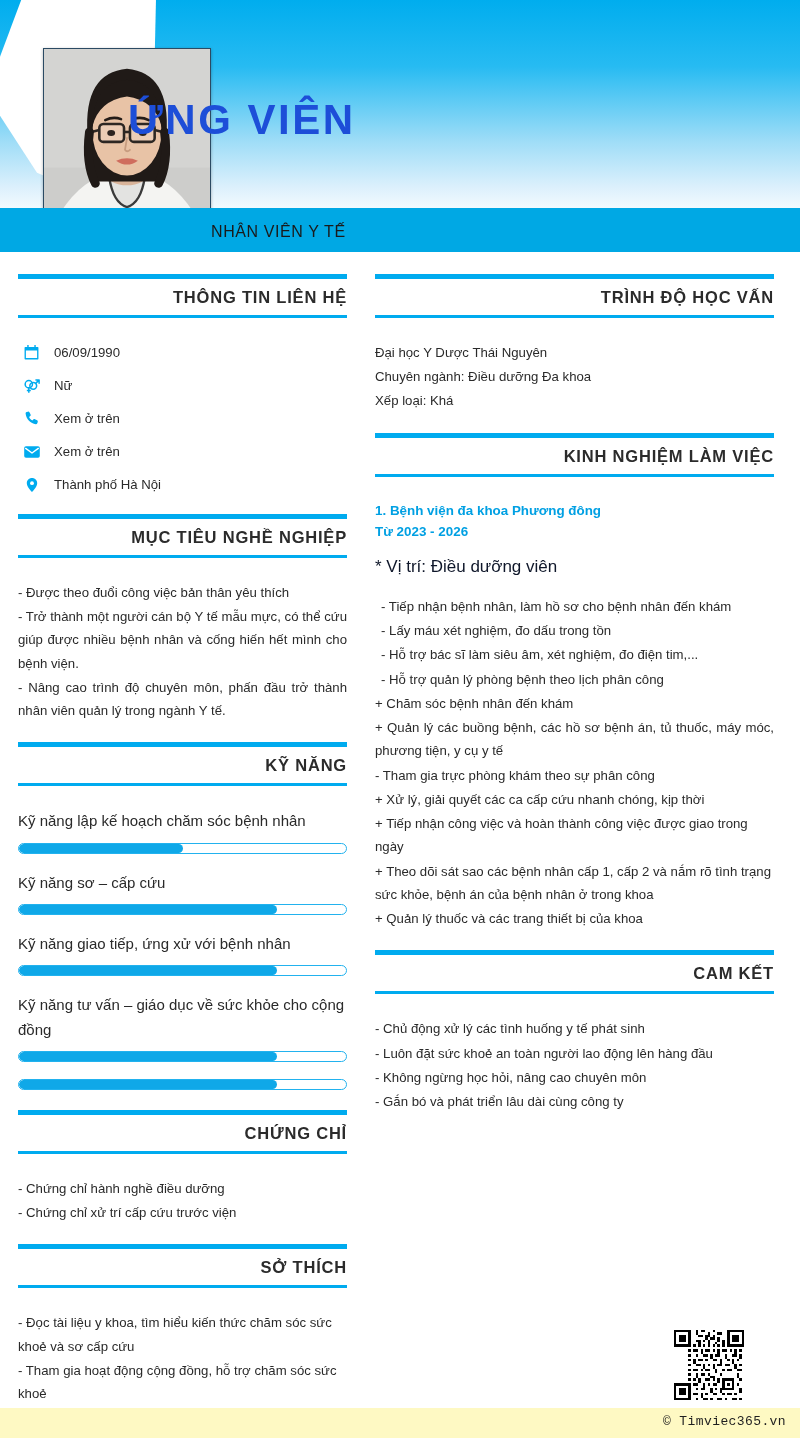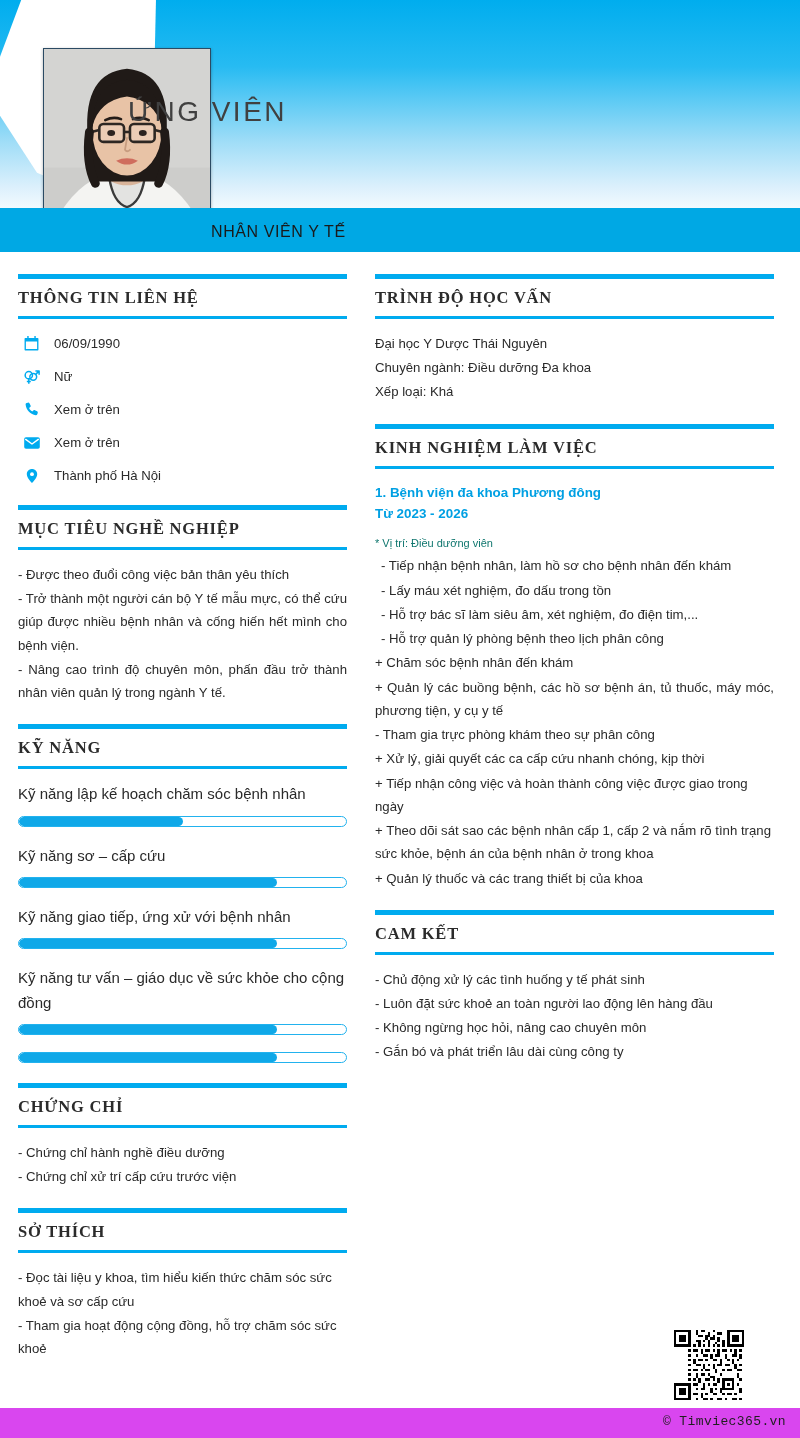--- a/index.html
+++ b/index.html
@@ -51,24 +51,24 @@
     border: 1px solid #2b4a63;
     background: linear-gradient(180deg, #d8d8d6 0%, #cfcfcd 55%, #dedede 100%);
     overflow: hidden;
     box-shadow: 0 1px 3px rgba(0,0,0,0.30);
   }
   .photo-art { position: absolute; inset: 0; }
   .header-name {
     position: absolute;
     left: 128px;
     top: 96px;
-    font-size: 28px;
-    font-weight: 400;
+    font-size: 42px;
+    font-weight: 700;
     letter-spacing: 2.5px;
-    color: #404040;
+    color: #1d4ed8;
     white-space: nowrap;
   }
   .header-jobbar {
     position: absolute;
     left: 0;
     bottom: 0;
     width: 800px;
     height: 44px;
     background: #00A8E4;
   }
@@ -94,23 +94,22 @@
   }
   .col-left  { width: 329px; flex: 0 0 329px; }
   .col-right { width: 399px; flex: 0 0 399px; }
 
   
   .section { margin-bottom: 20px; }
   .section-head {
     border-top: 5px solid #00ABEF;
     border-bottom: 3px solid #00ABEF;
     padding: 9px 0 8px 0;
-    text-align: left;
-    margin-bottom: 13px;
-    font-family: Liberation Serif, serif;
+    text-align: right;
+    margin-bottom: 23px;
   }
   .section-title {
     font-size: 16.5px;
     font-weight: 700;
     letter-spacing: 0.8px;
     color: #2b2b2b;
     text-transform: uppercase;
   }
 
   .body-text {
@@ -173,37 +172,37 @@
     line-height: 1.62;
   }
   .job-period {
     font-size: 13.4px;
     font-weight: 700;
     color: #00A0E3;
     line-height: 1.62;
     margin-bottom: 9px;
   }
   .job-role {
-    font-size: 11px;
+    font-size: 17px;
     line-height: 1.76;
-    color: #0f766e;
-    margin-bottom: 1px;
+    color: #0f172a;
+    margin-bottom: 13px;
   }
   .job-bullets { font-size: 13.2px; line-height: 1.76; color: #2a2a2a; }
   .job-bullets p { margin-bottom: 1px; }
   .indent { padding-left: 6px; }
 
   
   .footer {
     position: absolute;
     left: 0;
     bottom: 0;
     width: 800px;
     height: 30px;
-    background: #d946ef;
+    background: #fef9c3;
   }
   .footer-credit {
     position: absolute;
     right: 14px;
     top: 6px;
     font-family: "Liberation Mono", "DejaVu Sans Mono", monospace;
     font-size: 13px;
     color: #1f1f1f;
     letter-spacing: 0.4px;
   }

